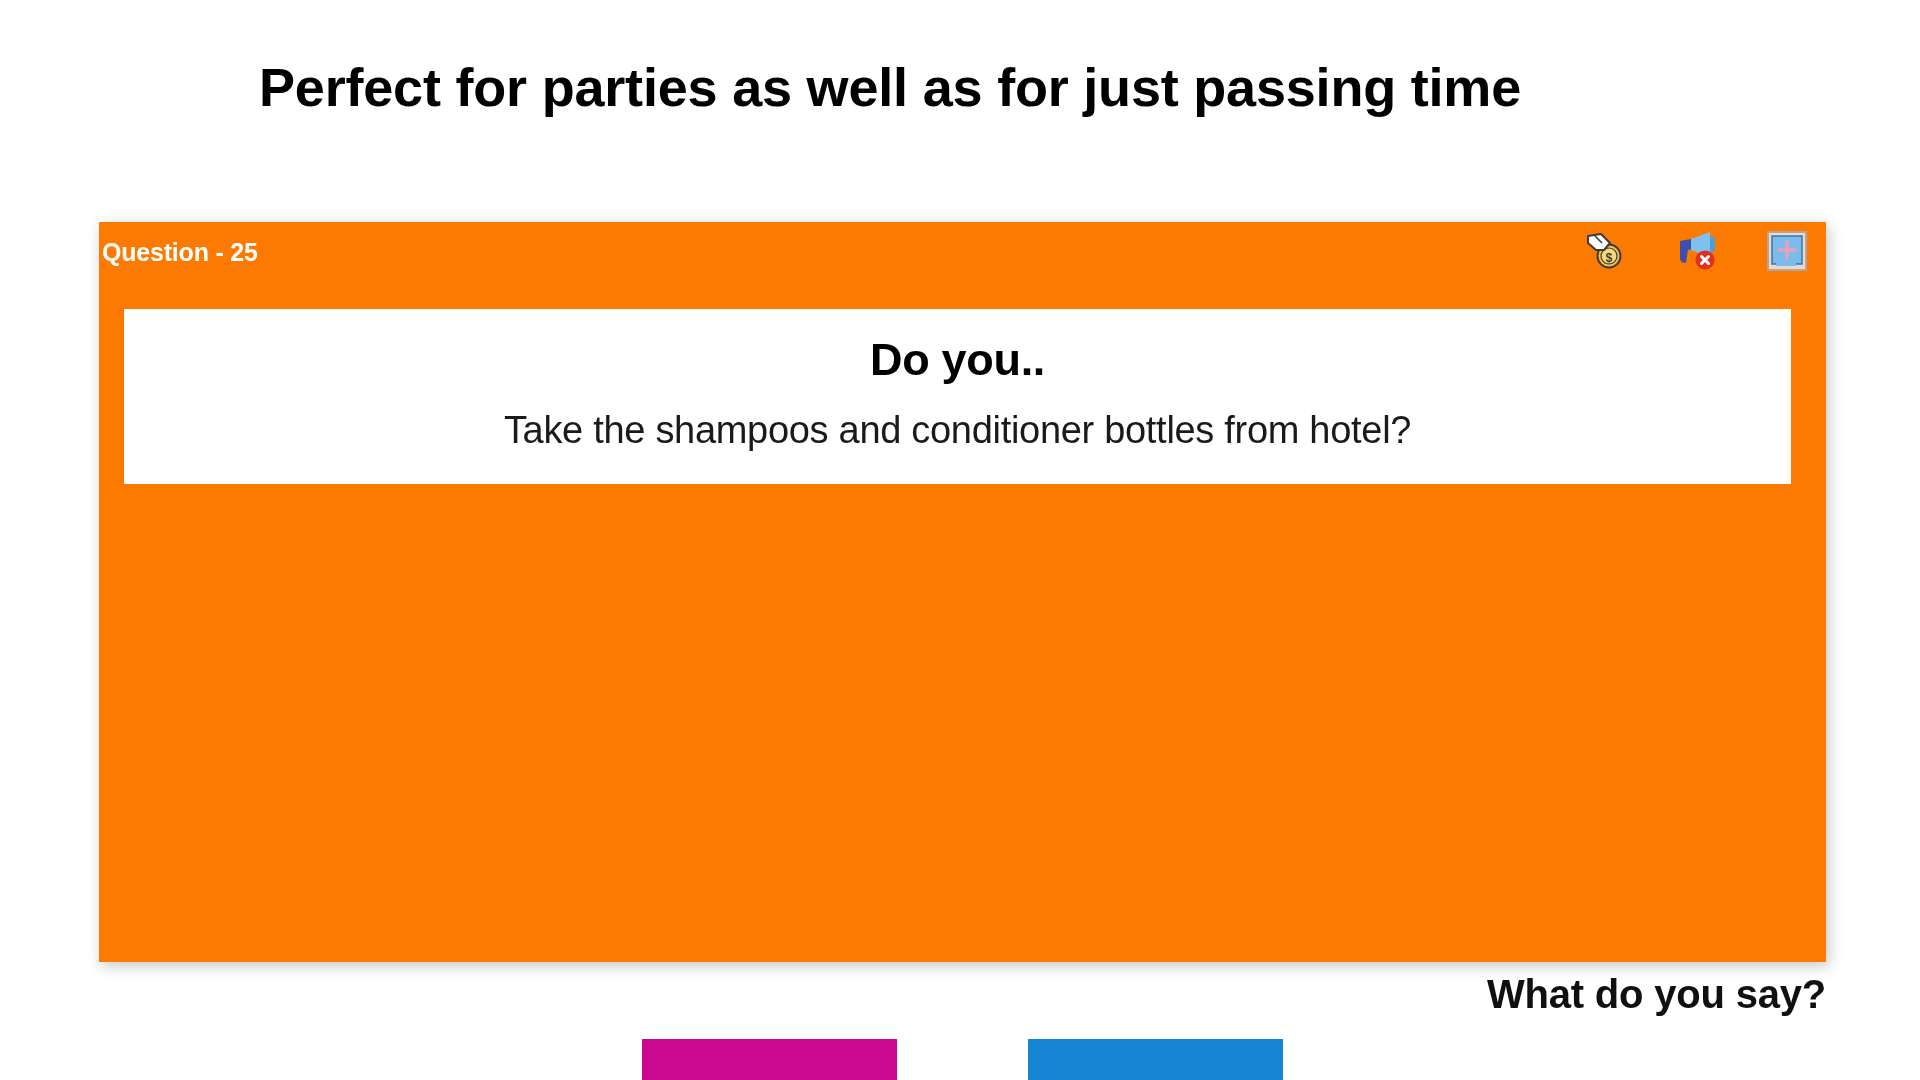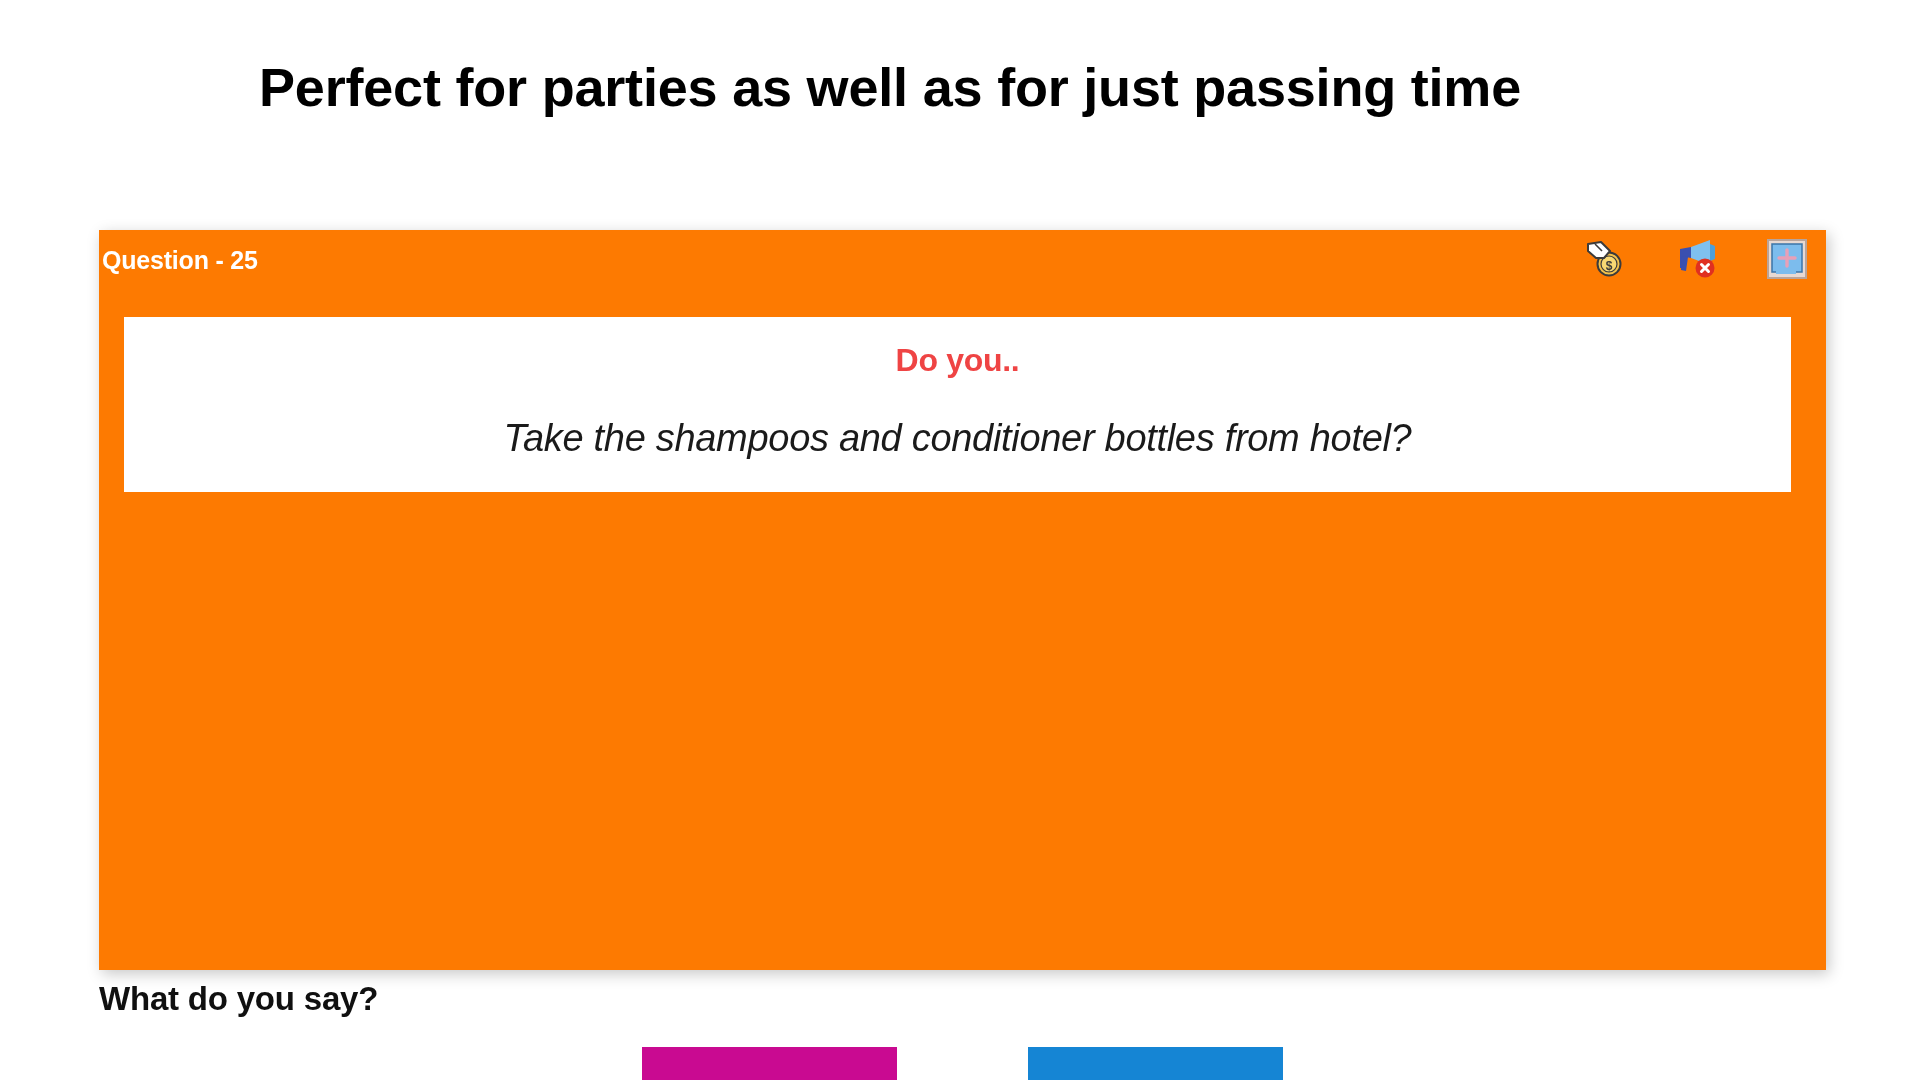--- a/index.html
+++ b/index.html
@@ -36,21 +36,20 @@
 
   
   .app-panel {
     position: absolute;
     left: 99px;
     top: 222px;
     width: 1727px;
     height: 740px;
     background: #fd7a01;
     box-shadow: 3px 4px 14px rgba(0,0,0,0.22);
-    margin-top: 8px;
   }
 
   
   .panel-topbar {
     position: absolute;
     left: 0;
     top: 0;
     width: 100%;
     height: 68px;
   }
@@ -95,49 +94,48 @@
     height: 175px;
     background: #ffffff;
   }
 
   .card-title {
     position: absolute;
     top: 25px;
     left: 0;
     width: 100%;
     text-align: center;
-    font-size: 32px;
-    font-weight: bold;
-    color: #ef4444;
+    font-size: 45px;
+    font-weight: bold;
+    color: #000000;
     letter-spacing: -0.3px;
     white-space: nowrap;
   }
 
   .card-question {
     position: absolute;
     top: 100px;
     left: 0;
     width: 100%;
     text-align: center;
     font-size: 38px;
     font-weight: normal;
     color: #1a1a1a;
     letter-spacing: -0.3px;
     white-space: nowrap;
-    font-style: italic;
   }
 
   
   .prompt {
     position: absolute;
     top: 750px;
     left: 0;
     width: 1727px;
-    text-align: left;
-    font-size: 33px;
+    text-align: right;
+    font-size: 40px;
     font-weight: bold;
     color: #101010;
     letter-spacing: -0.2px;
     white-space: nowrap;
   }
 
   .answers {
     position: absolute;
     top: 817px;
     left: 0;

